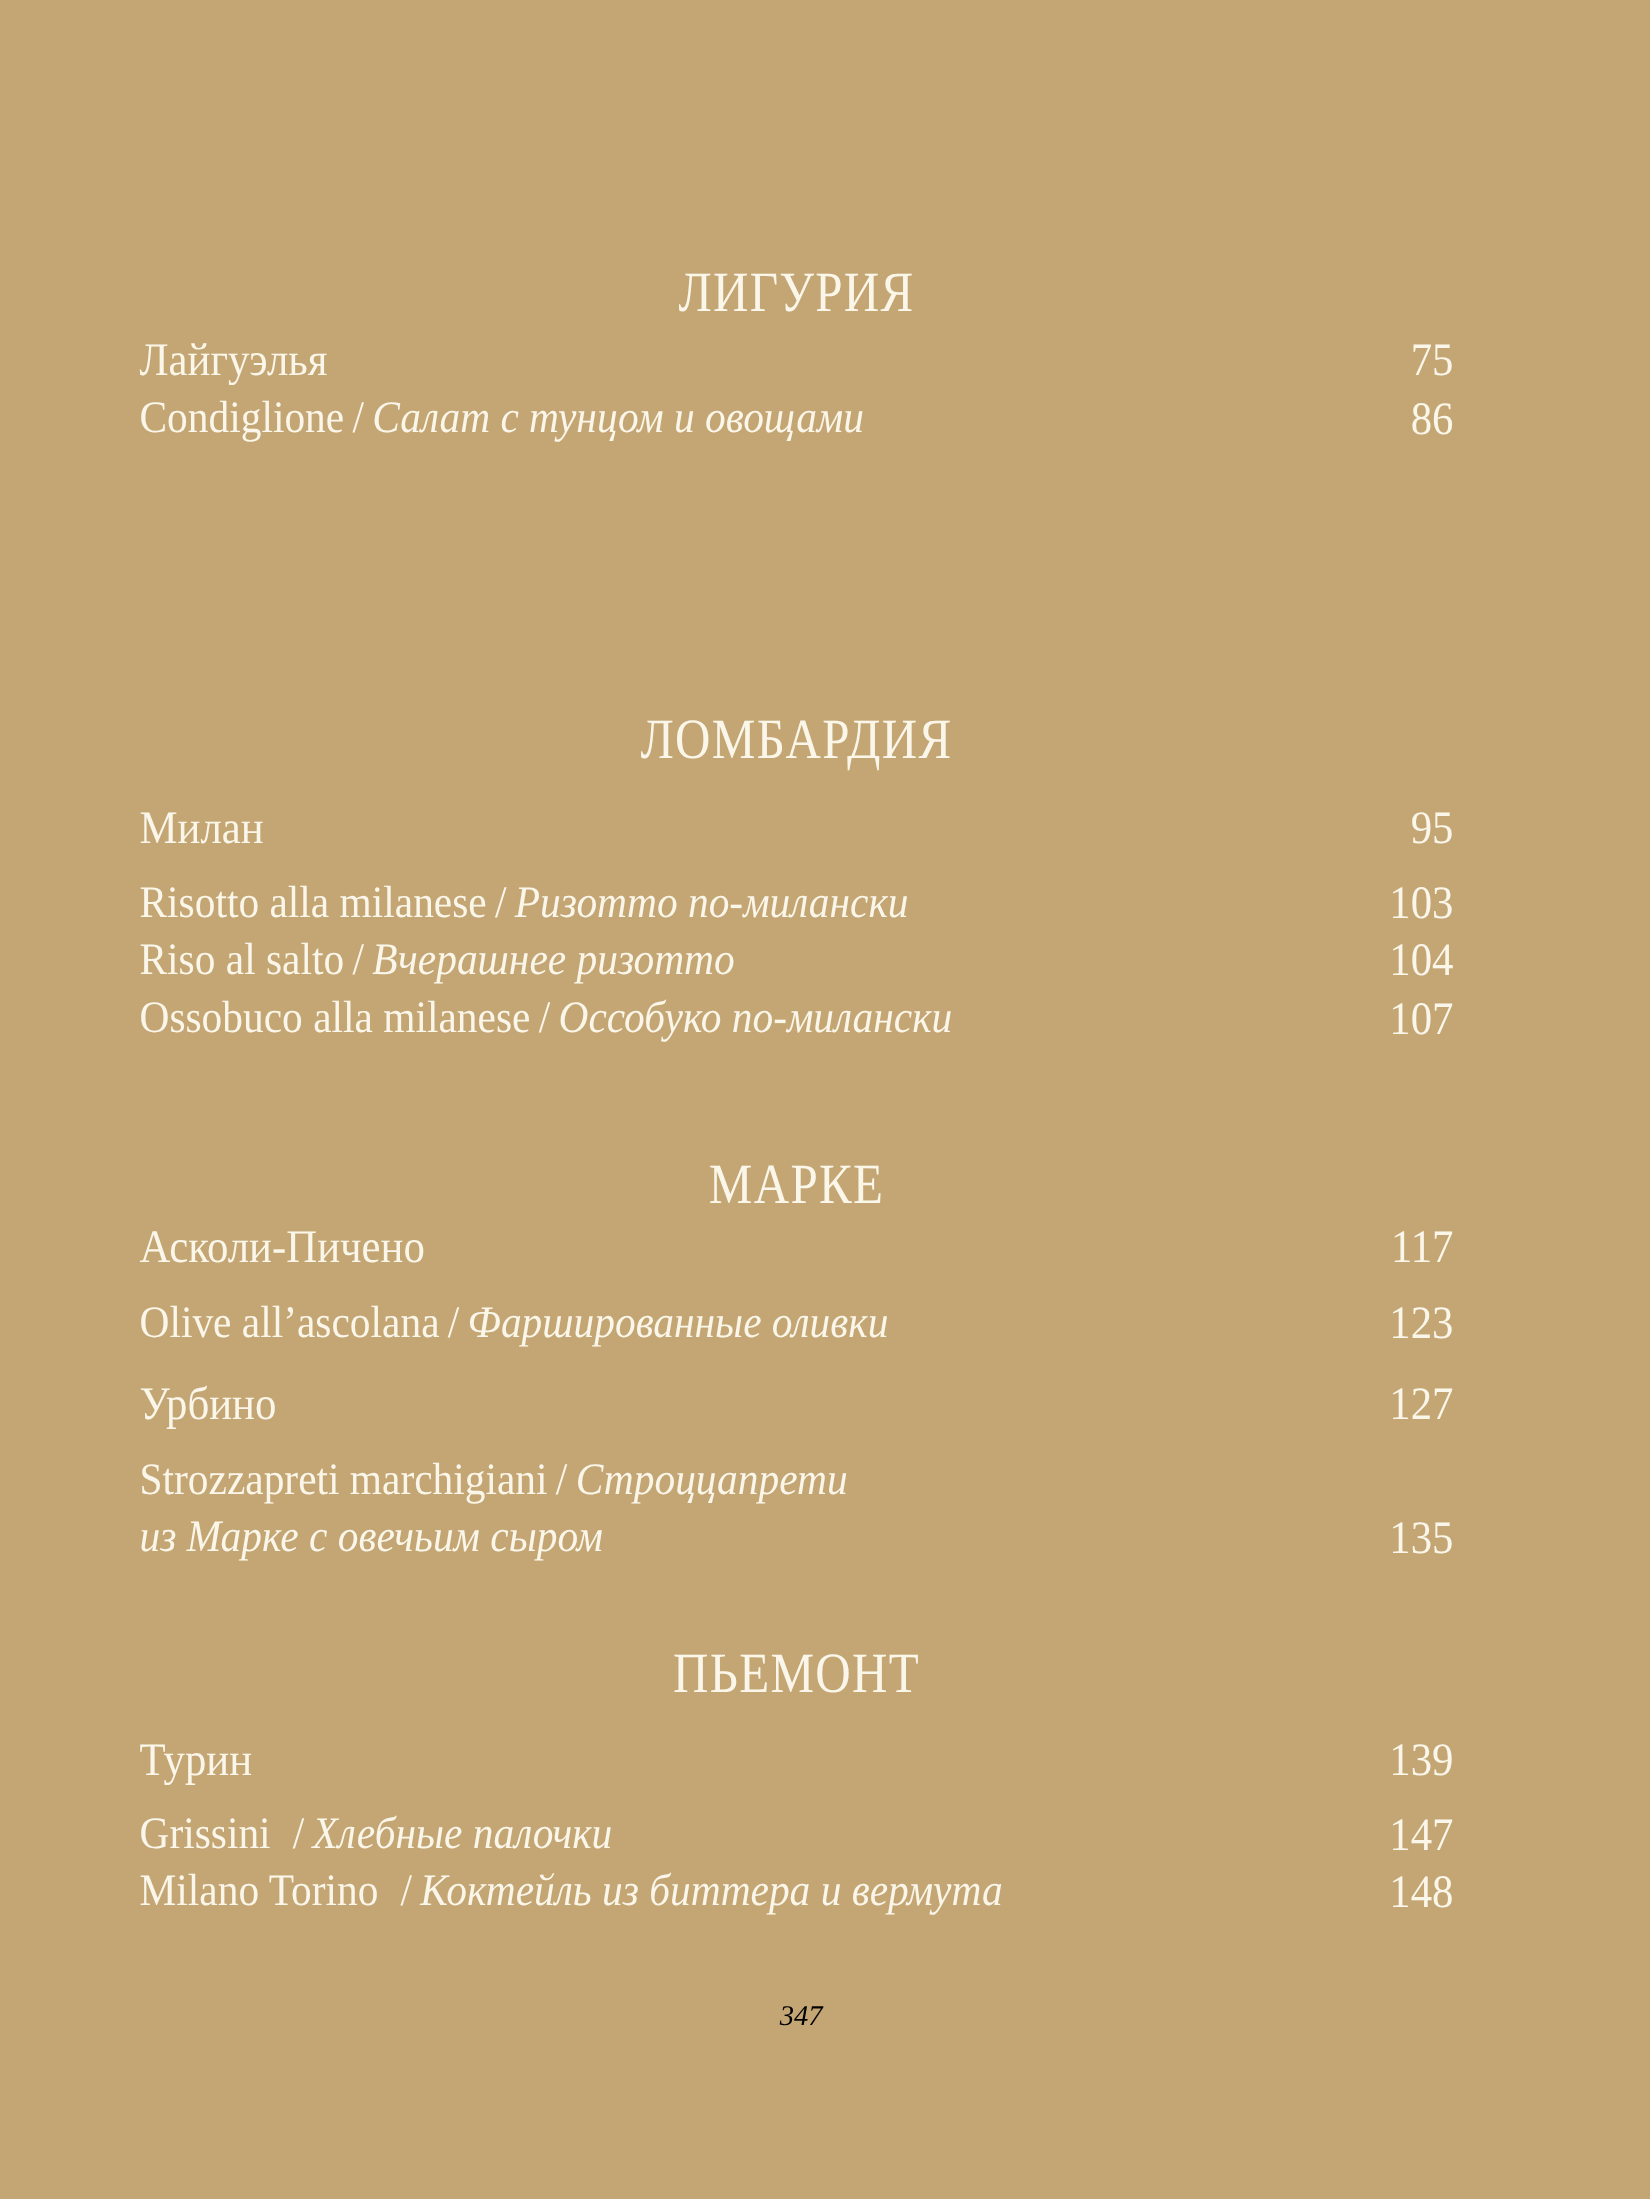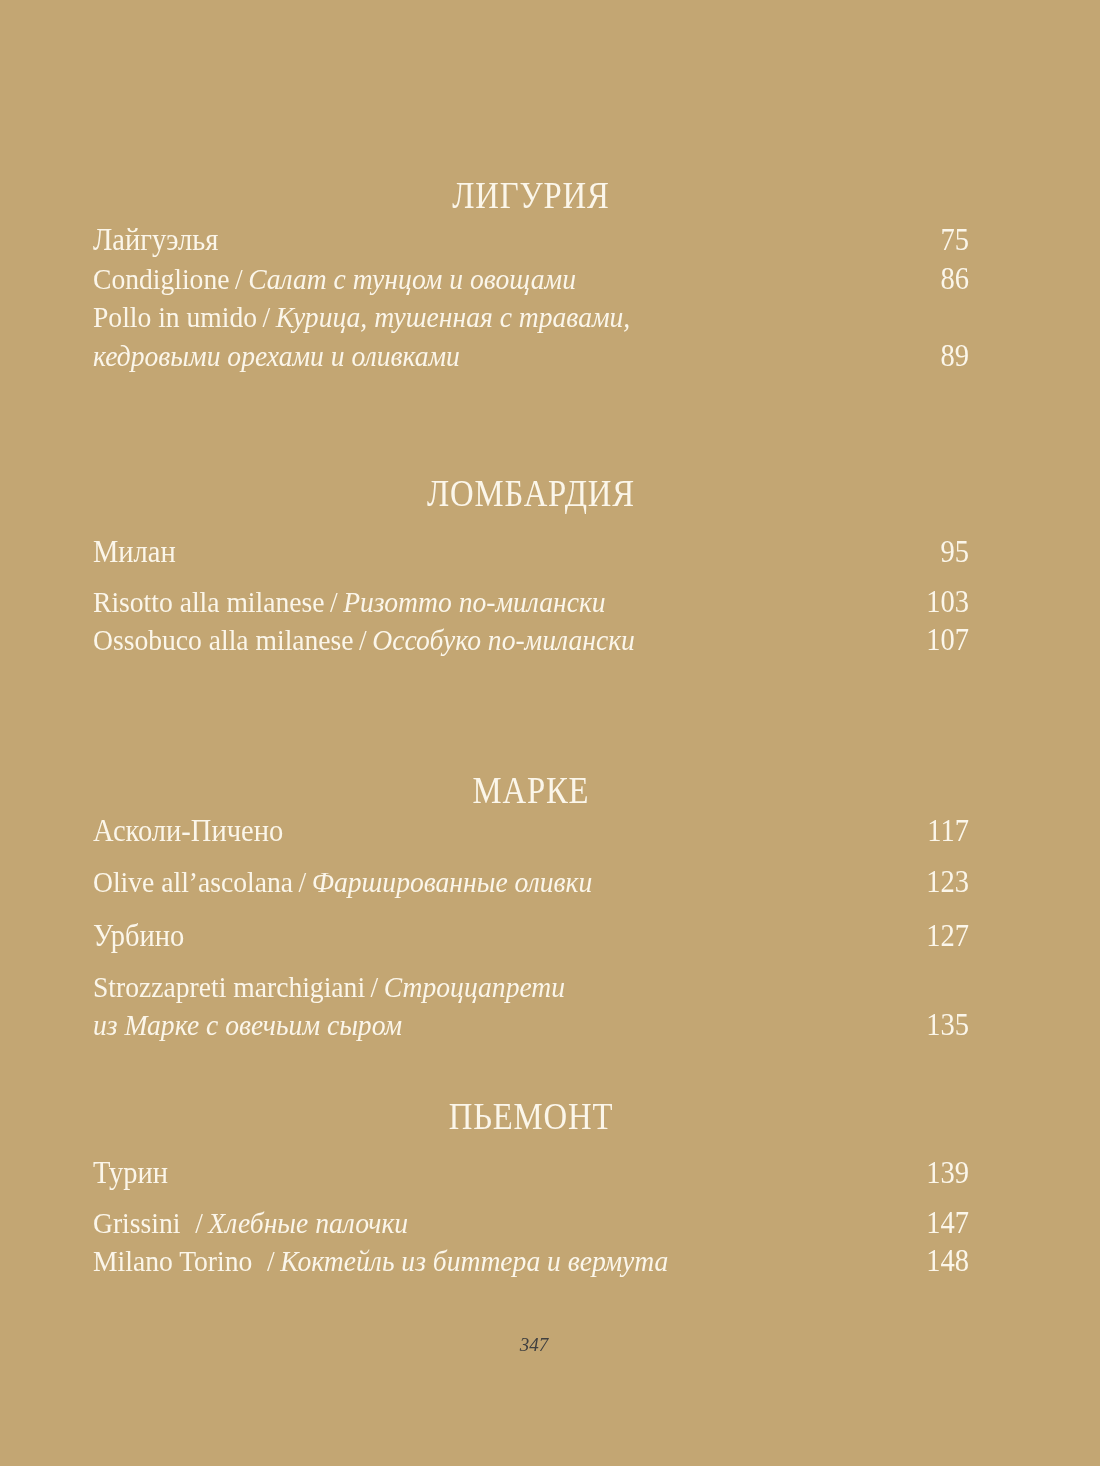--- a/index.html
+++ b/index.html
@@ -78,56 +78,53 @@
       white-space: nowrap;
     }
     .footer-num {
       position: absolute;
       top: 1334px;
       left: 0;
       width: 1068px;
       text-align: center;
       font-size: 19px;
       font-style: italic;
-      color: #404040;
+      color: #000000;
     }
   </style>
 </head>
 <body>
 
 <div class="page">
 
   <div class="section" style="top:173px;">
     <h2 class="section-title">ЛИГУРИЯ</h2>
     <div class="row city" style="margin-top:4px;">
       <span class="entry-text">Лайгуэлья</span>
       <span class="pagenum">75</span>
     </div>
     <div class="row">
       <span class="entry-text"><span>Condiglione</span><span class="sep">/</span><span class="it">Салат с тунцом и овощами</span></span>
       <span class="pagenum">86</span>
     </div>
-    <div class="block">
-      <div class="lines">
-        <div><span>Pollo in umido</span><span class="sep">/</span><span class="it">Курица, тушенная с травами,</span></div>
-        <div class="it">кедровыми орехами и оливками</div>
-      </div>
-      <span class="pagenum">89</span>
-    </div>
   </div>
 
   <div class="section" style="top:471px;">
     <h2 class="section-title">ЛОМБАРДИЯ</h2>
     <div class="row city" style="margin-top:18px;align-items:center;">
       <span class="entry-text">Милан</span>
       <span class="pagenum">95</span>
     </div>
     <div class="row" style="margin-top:11px;">
       <span class="entry-text"><span>Risotto alla milanese</span><span class="sep">/</span><span class="it">Ризотто по-милански</span></span>
       <span class="pagenum">103</span>
+    </div>
+    <div class="row">
+      <span class="entry-text"><span>Riso al salto</span><span class="sep">/</span><span class="it">Вчерашнее ризотто</span></span>
+      <span class="pagenum">104</span>
     </div>
     <div class="row">
       <span class="entry-text"><span>Ossobuco alla milanese</span><span class="sep">/</span><span class="it">Оссобуко по-милански</span></span>
       <span class="pagenum">107</span>
     </div>
   </div>
 
   <div class="section" style="top:768px;">
     <h2 class="section-title">МАРКЕ</h2>
     <div class="row city" style="">

